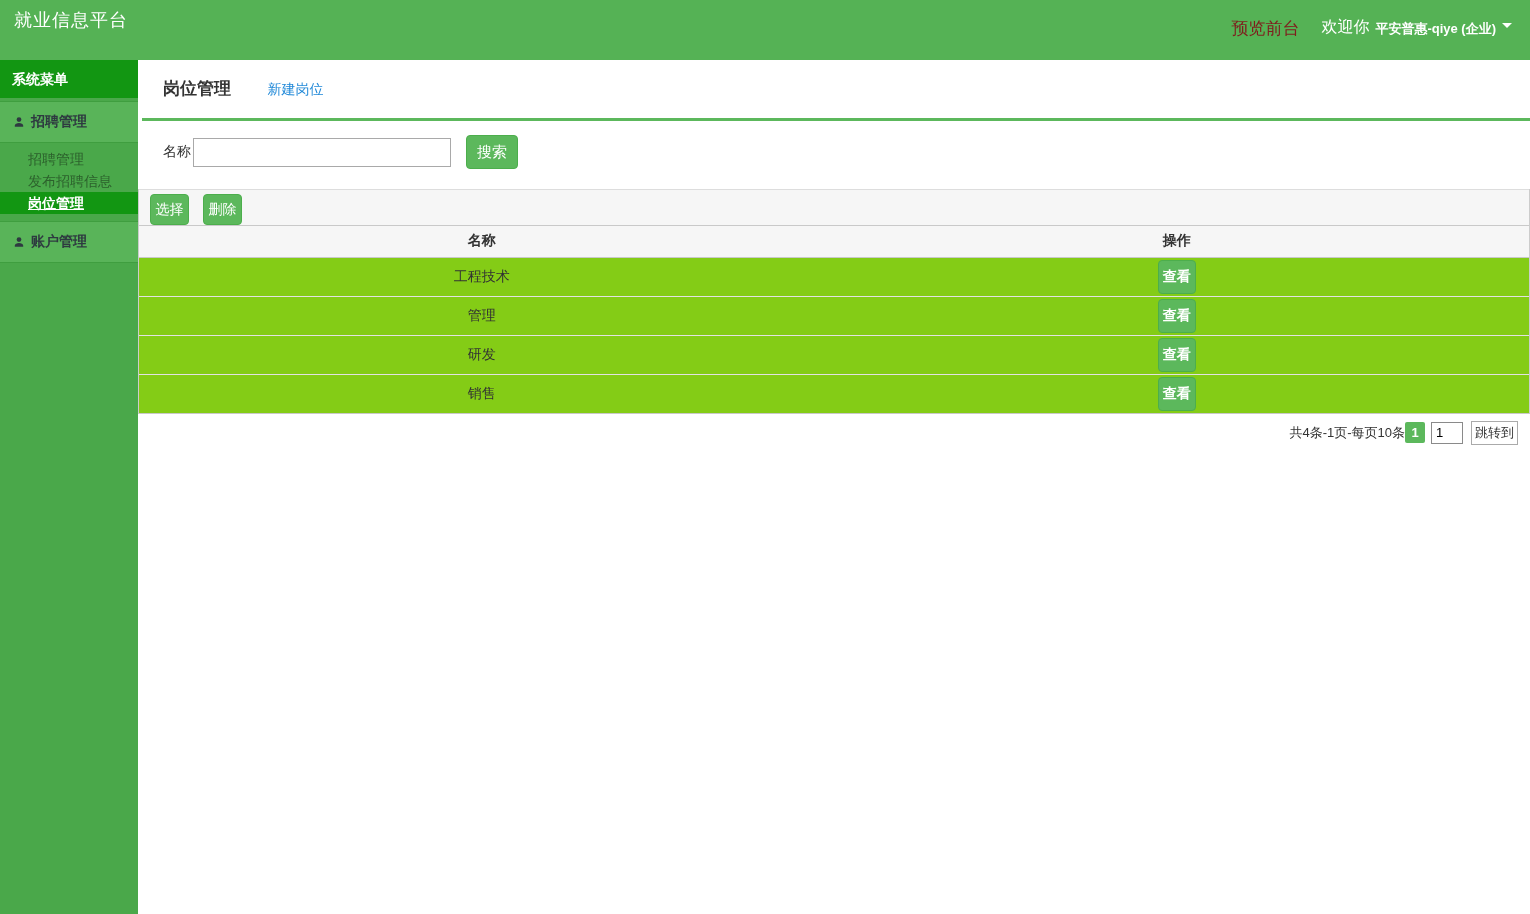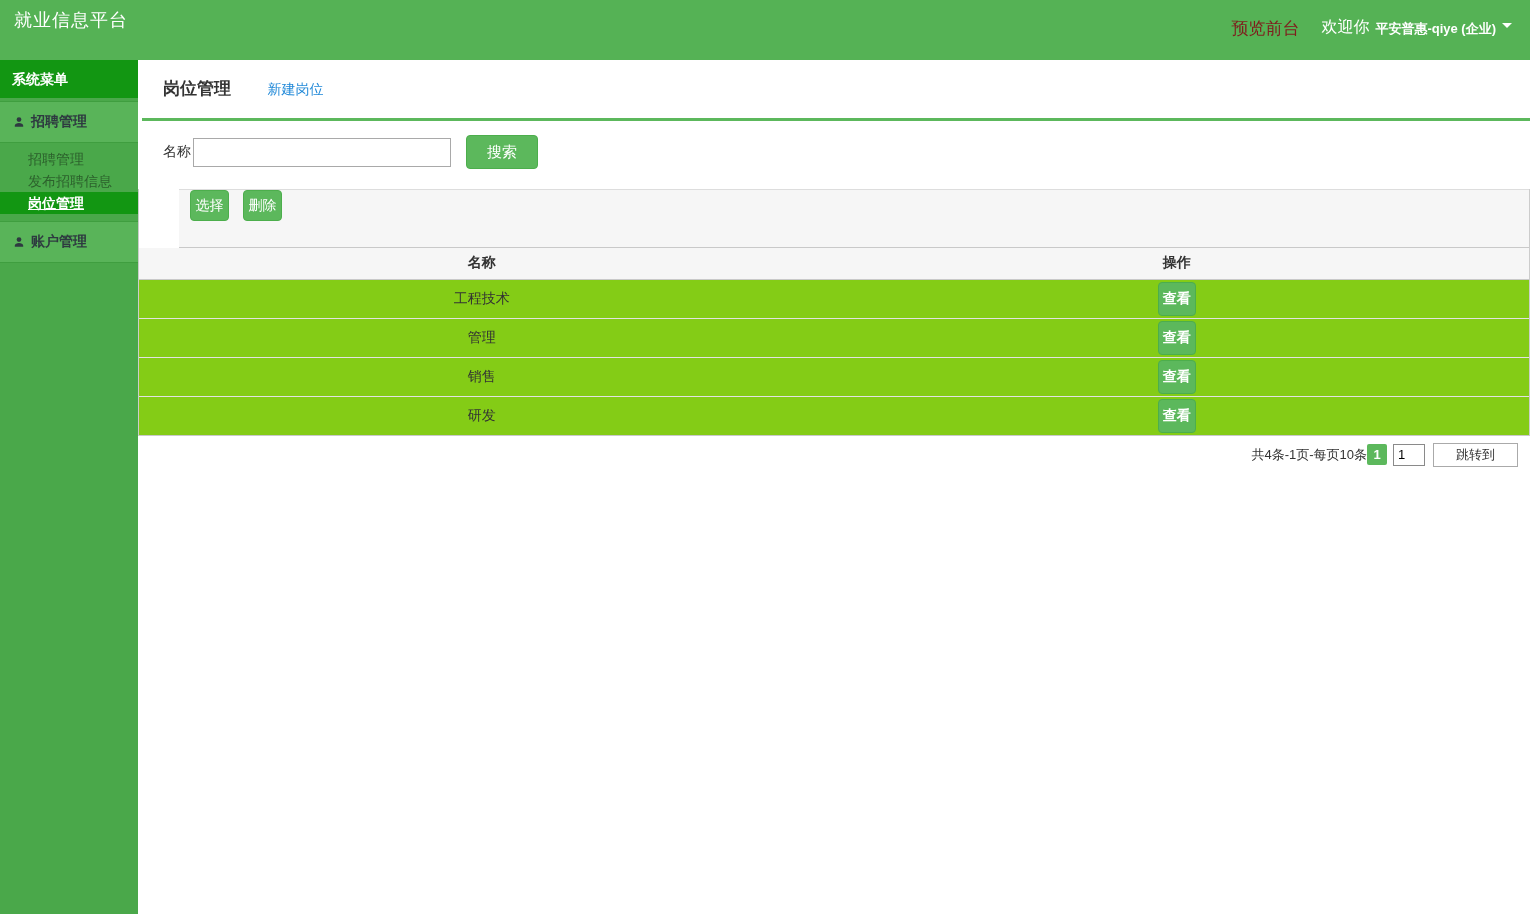--- a/index.html
+++ b/index.html
@@ -31,42 +31,42 @@
   .page-header { padding:17px 0 0 25px; height:58px; }
   .page-title { display:inline-block; font-size:17px; font-weight:bold; color:#333; }
   .new-link { display:inline-block; margin-left:32px; font-size:14px; color:#2189d8; text-decoration:none; cursor:pointer; }
   .green-divider { height:3px; background:#5cb85c; margin-left:4px; }
 
   .search-row { margin:14px 0 0 25px; display:flex; align-items:center; height:34px; }
   .search-label { font-size:14px; color:#333; margin-right:2px; }
   .search-input { width:258px; height:29px; border:1px solid #a9a9a9; font-size:14px; padding:0 6px; outline:none; }
   .btn-green { background:#5cb85c; border:1px solid #4cae4c; color:#fff; border-radius:4px; cursor:pointer;
                font-family:inherit; }
-  .search-btn { width:72px; height:34px; font-size:15px; margin-left:15px; }
+  .search-btn { width:52px; height:34px; font-size:15px; margin-left:15px; }
 
   .grid { margin-top:20px; border-left:1px solid #ccc; border-right:1px solid #ccc; }
-  .grid-toolbar { height:59px; background:#f6f6f6; border-top:1px solid #ddd; border-bottom:1px solid #c9c9c9;
-                  display:flex; align-items:flex-start; padding-left:11px;margin-left:40px; }
+  .grid-toolbar { height:37px; background:#f6f6f6; border-top:1px solid #ddd; border-bottom:1px solid #c9c9c9;
+                  display:flex; align-items:flex-end; padding-left:11px; }
   .toolbar-btn { width:39px; height:31px; font-size:14px; margin-right:14px; }
 
   table.grid-table { width:100%; border-collapse:collapse; }
   .grid-table th { height:31px; background:#f6f6f6; font-size:14px; font-weight:bold; color:#333; text-align:center;
                    border-bottom:1px solid #c9c9c9; }
   .grid-table td { height:39px; font-size:14px; color:#333; text-align:center; border-bottom:1px solid #e2e2e2; background:#84cc16; }
   .grid-table tr:last-child td { border-bottom:1px solid #c9c9c9; }
   .col-name { width:49.3%; }
   .view-btn { width:38px; height:34px; font-size:14px; font-weight:bold; }
 
   .pagination { display:flex; justify-content:flex-end; align-items:center; padding:7px 12px 0 25px; }
   .page-summary { font-size:13px; color:#333; }
   .pager { display:flex; align-items:center; }
   .page-current { width:20px; height:21px; background:#5cb85c; color:#fff; font-size:13px; font-weight:bold;
                   text-align:center; line-height:21px; border-radius:2px; cursor:pointer; }
   .jump-input { width:32px; height:22px; border:1px solid #8a8a8a; font-size:13px; padding:0 0 0 4px; margin-left:6px; outline:none; }
-  .jump-btn { height:24px; margin-left:8px; padding:0 22px; background:#fff; border:1px solid #aaa; font-size:13px;
+  .jump-btn { height:24px; margin-left:8px; padding:0 3px; background:#fff; border:1px solid #aaa; font-size:13px;
               color:#333; cursor:pointer; font-family:inherit; }
 </style>
 </head>
 <body>
 
 <div class="topbar">
   <div class="topbar-title">就业信息平台</div>
   <div class="topbar-right">
     <a class="preview-link">预览前台</a>
     <span class="welcome">欢迎你</span>
@@ -129,25 +129,25 @@
       <tbody>
         <tr>
           <td>工程技术</td>
           <td><button class="btn-green view-btn">查看</button></td>
         </tr>
         <tr>
           <td>管理</td>
           <td><button class="btn-green view-btn">查看</button></td>
         </tr>
         <tr>
-          <td>销售</td>
+          <td>研发</td>
           <td><button class="btn-green view-btn">查看</button></td>
         </tr>
         <tr>
-          <td>研发</td>
+          <td>销售</td>
           <td><button class="btn-green view-btn">查看</button></td>
         </tr>
       </tbody>
     </table>
   </div>
 
   <div class="pagination">
     <span class="page-summary">共4条-1页-每页10条</span>
     <div class="pager">
       <div class="page-current">1</div>

